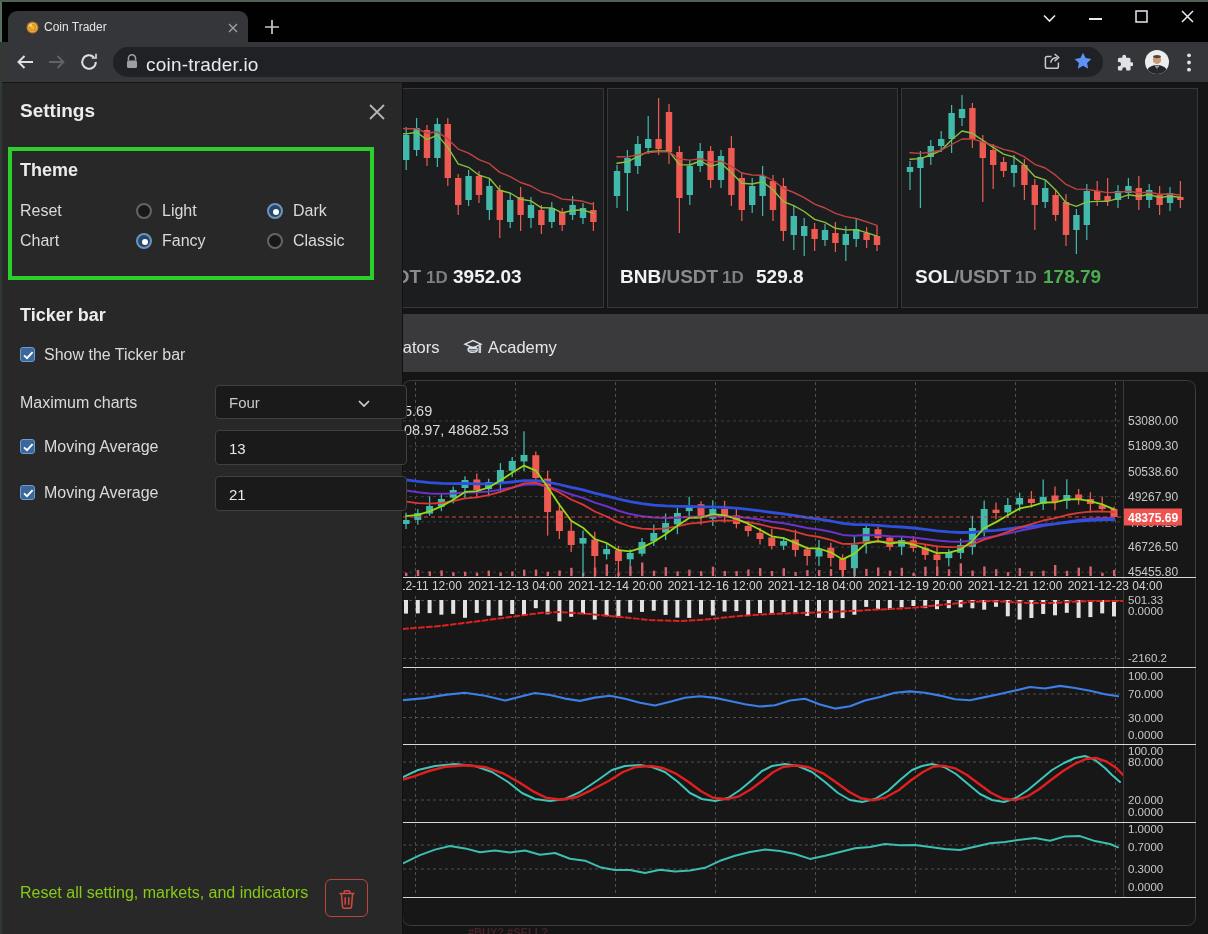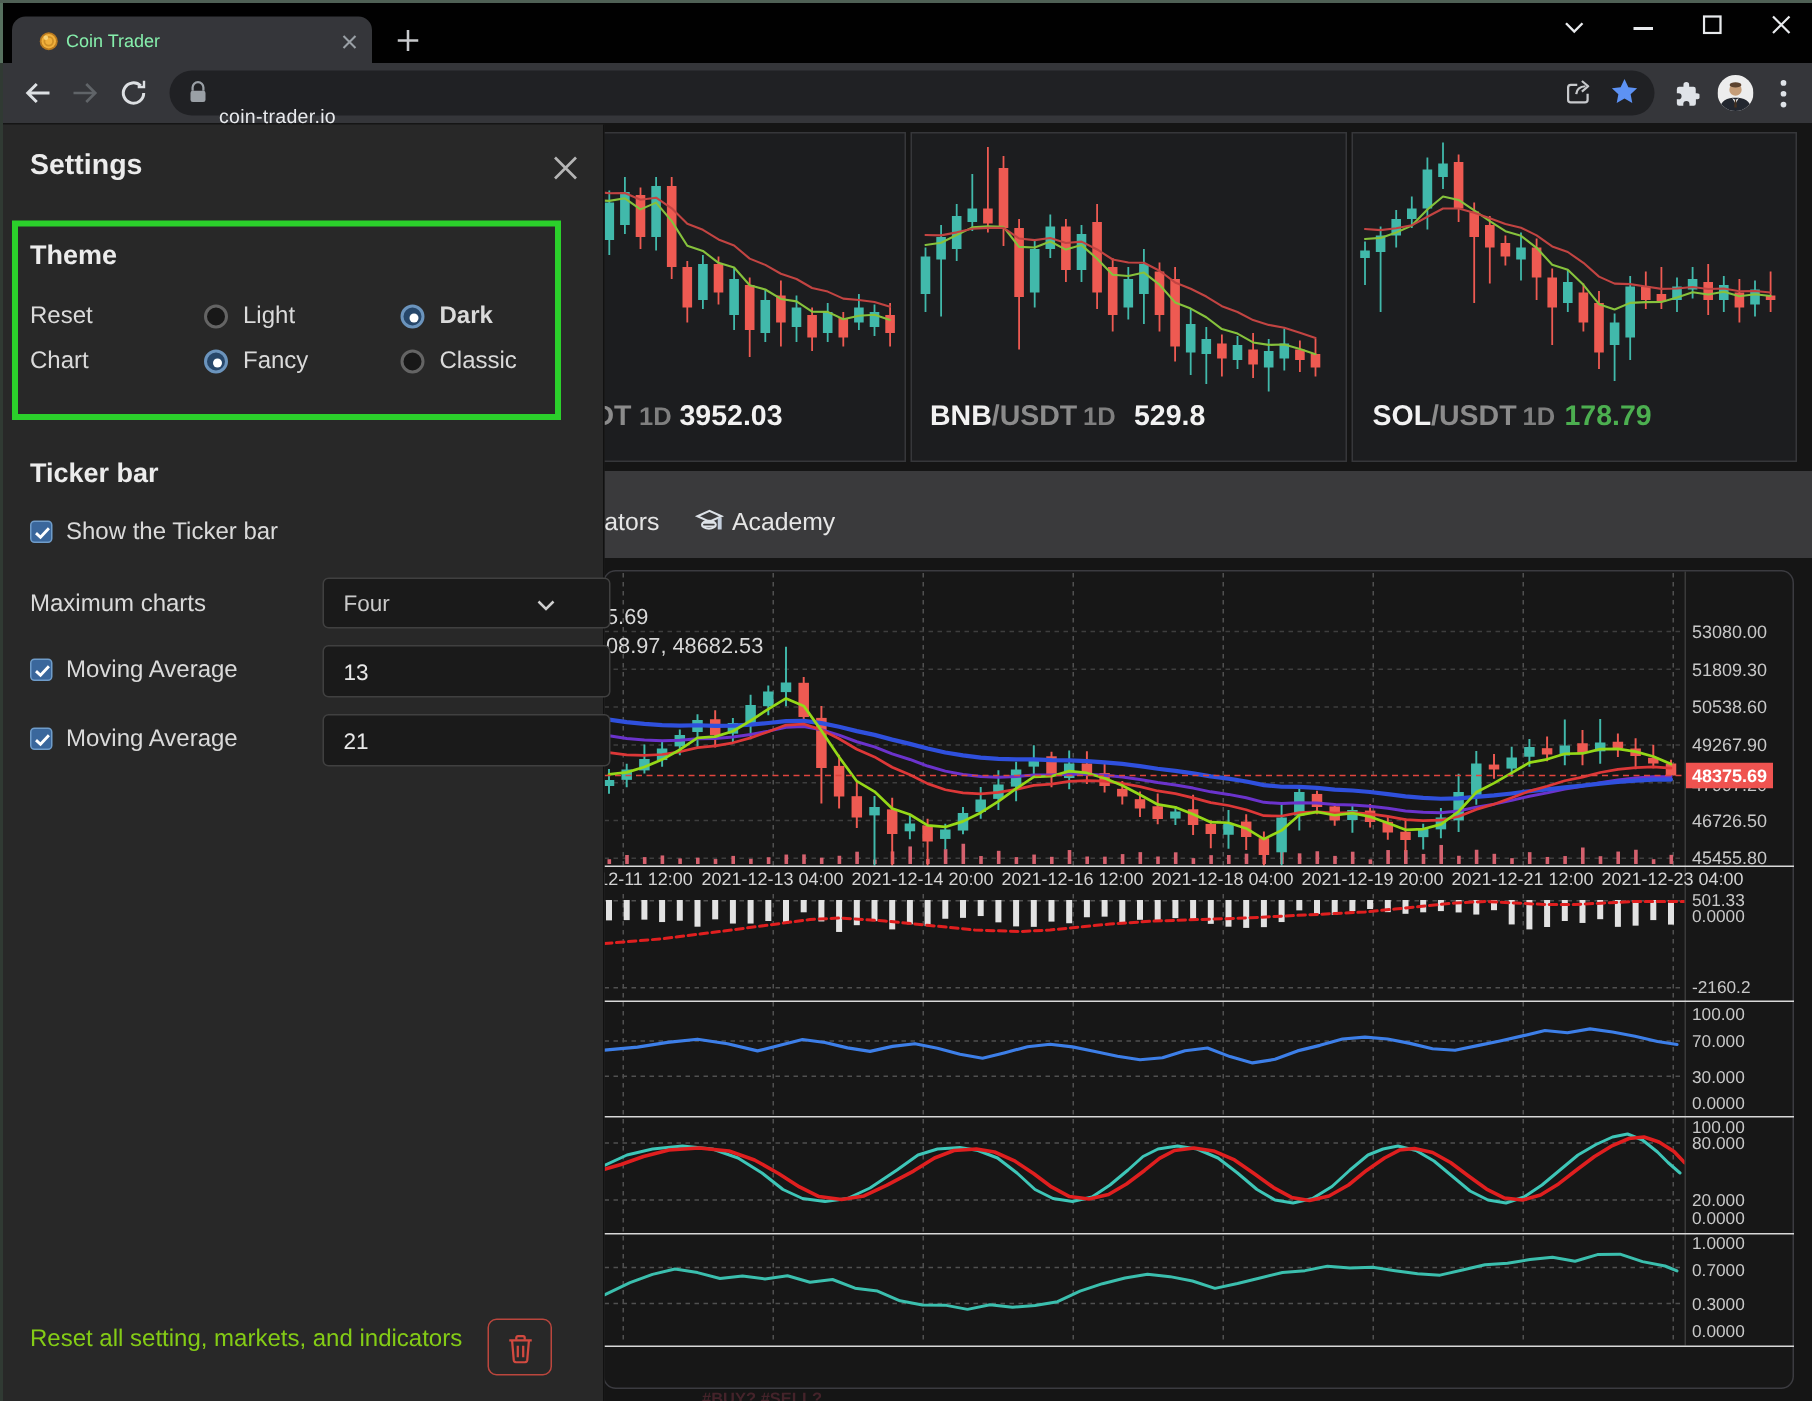--- a/index.html
+++ b/index.html
@@ -4,24 +4,24 @@
 html,body { width:1208px; height:934px; overflow:hidden; background:#151515;
   font-family:"Liberation Sans", sans-serif; }
 .abs { position:absolute; }
 #chartsvg { position:absolute; left:0; top:0; z-index:1; }
 
 #frametop { position:absolute; left:0; top:0; width:1208px; height:1.5px; background:#4f6055; z-index:12; }
 #frameleft { position:absolute; left:0; top:2px; width:2px; height:40px; background:#56705e; z-index:12; }
 #frameleft2 { position:absolute; left:0; top:42px; width:2px; height:892px; background:#303a33; z-index:12; }
 #tabbar { position:absolute; left:0; top:2px; width:1208px; height:40px; background:#010101; z-index:10; }
 #tab { position:absolute; left:8px; top:9px; width:240px; height:33px; background:#35363a; border-radius:9px 9px 0 0; }
-#tabtitle { position:absolute; left:36px; top:9px; font-size:12px; color:#86efac; }
+#tabtitle { position:absolute; left:36px; top:9px; font-size:12px; color:#e5e5e5; }
 #toolbar { position:absolute; left:0; top:42px; width:1208px; height:40px; background:#35363a; z-index:10; }
 #urlbar { position:absolute; left:113px; top:4.5px; width:990px; height:30px; border-radius:15px; background:#202124; }
-#urltext { position:absolute; left:33px; top:7px; font-size:13px; color:#e8eaed; letter-spacing:0.2px;margin-top:16px; }
+#urltext { position:absolute; left:33px; top:7px; font-size:19px; color:#e8eaed; letter-spacing:0.2px; }
 
 #panel { position:absolute; left:0; top:83px; width:403px; height:851px; background:#282828; z-index:5;
   border-right:1px solid #111; color:#e6e6e6;padding-left:17px; }
 #panel .hd { position:absolute; font-weight:bold; color:#ececec; }
 #greenbox { position:absolute; left:8px; top:64px; width:366px; height:133px; border:4px solid #2bd02b; }
 .lbl { position:absolute; font-size:16px; color:#dadada; }
 .radio { position:absolute; width:16px; height:16px; border-radius:50%; background:#181818; border:2px solid #646464; }
 .radio.on { background:#27476a; border:2px solid #6b94bd; }
 .radio.on::after { content:""; position:absolute; left:4px; top:4px; width:6px; height:6px; border-radius:50%; background:#fff; }
 .cb { position:absolute; width:15px; height:15px; border-radius:3px; background:#3a679c; border:1px solid #6f9cc9; }
@@ -583,21 +583,21 @@
   <div class="hd" style="left:20px; top:17px; font-size:19px;">Settings</div>
   <svg class="abs" style="left:368px; top:20px;" width="18" height="18">
       <path d="M2 2 L16 16 M16 2 L2 16" stroke="#b5b5b5" stroke-width="1.8"></path>
     </svg>
   <div id="greenbox"></div>
   <div class="hd" style="left:20px; top:77px; font-size:18px;">Theme</div>
   <div class="lbl" style="left:20px; top:119px;">Reset</div>
   <div class="radio" style="left:136px; top:120px;"></div>
   <div class="lbl" style="left:162px; top:119px;">Light</div>
   <div class="radio on" style="left:267px; top:120px;"></div>
-  <div class="lbl" style="left:293px; top:119px;font-weight:bold;">Dark</div>
+  <div class="lbl" style="left:293px; top:119px;">Dark</div>
   <div class="lbl" style="left:20px; top:149px;">Chart</div>
   <div class="radio on" style="left:136px; top:150px;"></div>
   <div class="lbl" style="left:162px; top:149px;">Fancy</div>
   <div class="radio" style="left:267px; top:150px;"></div>
   <div class="lbl" style="left:293px; top:149px;">Classic</div>
 
   <div class="hd" style="left:20px; top:222px; font-size:18px;">Ticker bar</div>
   <div class="cb" style="left:20px; top:264px;">
       <svg width="11" height="9">
         <path d="M1 4.4 L4 7.2 L9.6 1.2" stroke="#fff" stroke-width="1.9" fill="none"></path>

